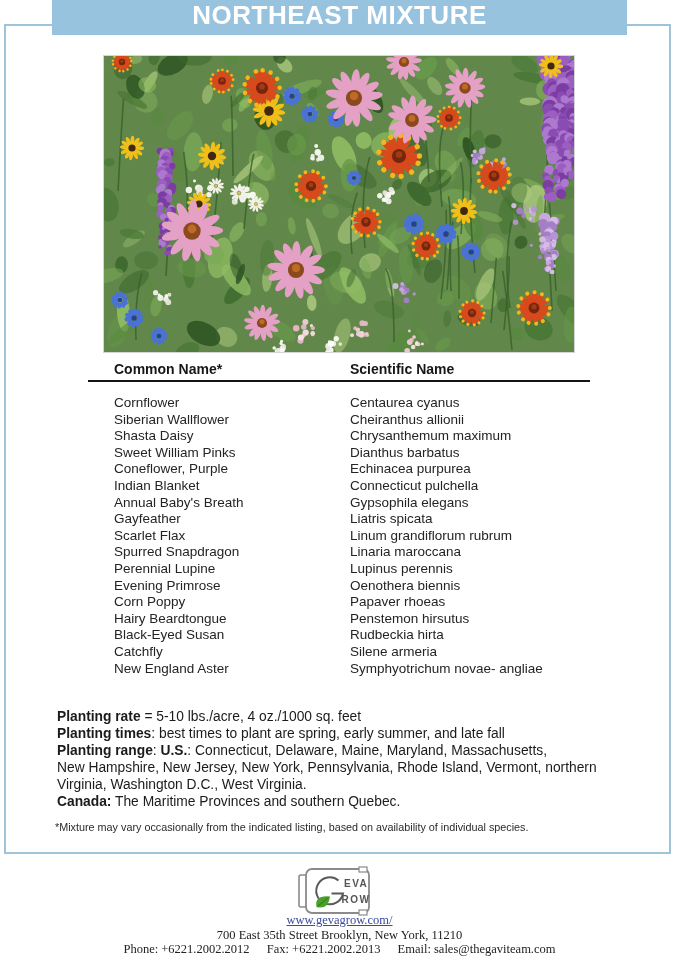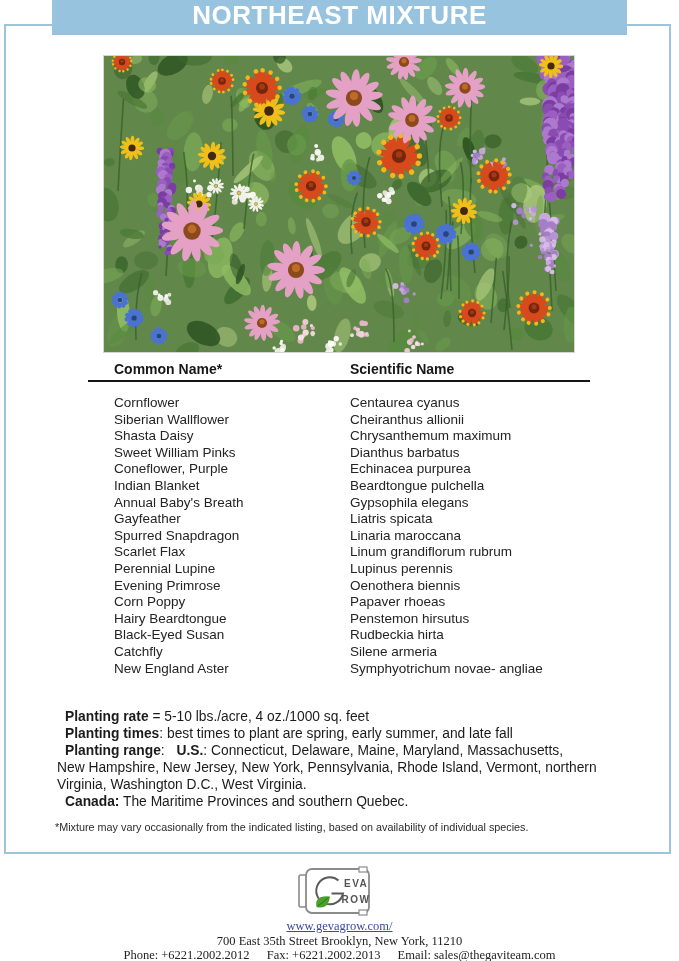--- a/index.html
+++ b/index.html
@@ -23,26 +23,26 @@
   .colheads{position:absolute;left:0;top:361px;width:679px;height:18px;z-index:2;}
   .colhead{position:absolute;top:0;font-size:14px;font-weight:bold;white-space:nowrap;color:#161616;}
   .colhead.c1{left:114px;} .colhead.c2{left:350px;}
   .table-rule{position:absolute;left:88px;top:380px;width:502px;height:2px;background:#151515;z-index:2;}
   .rows{position:absolute;left:0;top:395px;width:679px;z-index:2;}
   .srow{position:relative;height:16.6px;}
   .srow span{position:absolute;top:0;font-size:13.5px;white-space:nowrap;color:#242424;}
   .srow .c1{left:114px;} .srow .c2{left:350px;}
   .planting{position:absolute;left:57px;top:709px;width:615px;font-size:13.8px;line-height:16.9px;z-index:2;color:#1b1b1b;}
   .pline{white-space:nowrap;}
-  .pline .b{font-weight:bold;margin-left:8px;}
+  .pline .b{font-weight:bold;}
   .footnote{position:absolute;left:55px;top:821px;font-size:10.8px;color:#2a2a2a;z-index:2;white-space:nowrap;}
   .logo{position:absolute;left:297px;top:866px;width:82px;height:50px;z-index:2;}
   .footer{
     position:absolute;left:0;top:913px;width:679px;text-align:center;z-index:2;
-    font-family:"Liberation Serif",serif;font-size:12.5px;line-height:14.5px;color:#222;margin-top:6px;
+    font-family:"Liberation Serif",serif;font-size:12.5px;line-height:14.5px;color:#222;
   }
   .weblink{color:#3a4a9c;text-decoration:underline;cursor:pointer;}
   .contact span{margin:0 7px;}
 </style>
 </head>
 <body>
 
 <div class="page-border"></div>
 
 <div class="banner">
@@ -2317,37 +2317,37 @@
     <div class="srow">
       <span class="c1">Sweet William Pinks</span>
       <span class="c2">Dianthus barbatus</span>
     </div>
     <div class="srow">
       <span class="c1">Coneflower, Purple</span>
       <span class="c2">Echinacea purpurea</span>
     </div>
     <div class="srow">
       <span class="c1">Indian Blanket</span>
-      <span class="c2">Beardtongue pulchella</span>
+      <span class="c2">Connecticut pulchella</span>
     </div>
     <div class="srow">
       <span class="c1">Annual Baby's Breath</span>
       <span class="c2">Gypsophila elegans</span>
     </div>
     <div class="srow">
       <span class="c1">Gayfeather</span>
       <span class="c2">Liatris spicata</span>
     </div>
     <div class="srow">
+      <span class="c1">Scarlet Flax</span>
+      <span class="c2">Linum grandiflorum rubrum</span>
+    </div>
+    <div class="srow">
       <span class="c1">Spurred Snapdragon</span>
       <span class="c2">Linaria maroccana</span>
-    </div>
-    <div class="srow">
-      <span class="c1">Scarlet Flax</span>
-      <span class="c2">Linum grandiflorum rubrum</span>
     </div>
     <div class="srow">
       <span class="c1">Perennial Lupine</span>
       <span class="c2">Lupinus perennis</span>
     </div>
     <div class="srow">
       <span class="c1">Evening Primrose</span>
       <span class="c2">Oenothera biennis</span>
     </div>
     <div class="srow">

